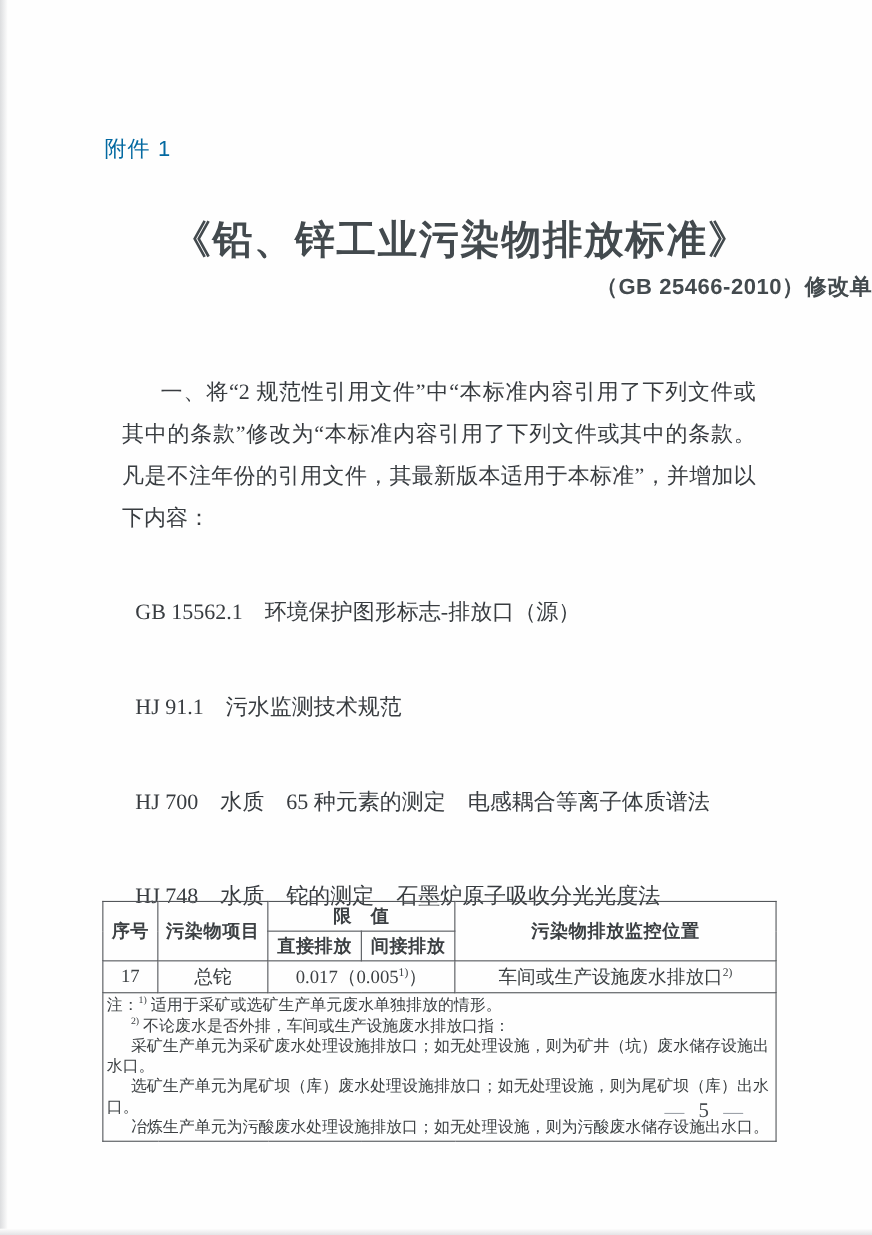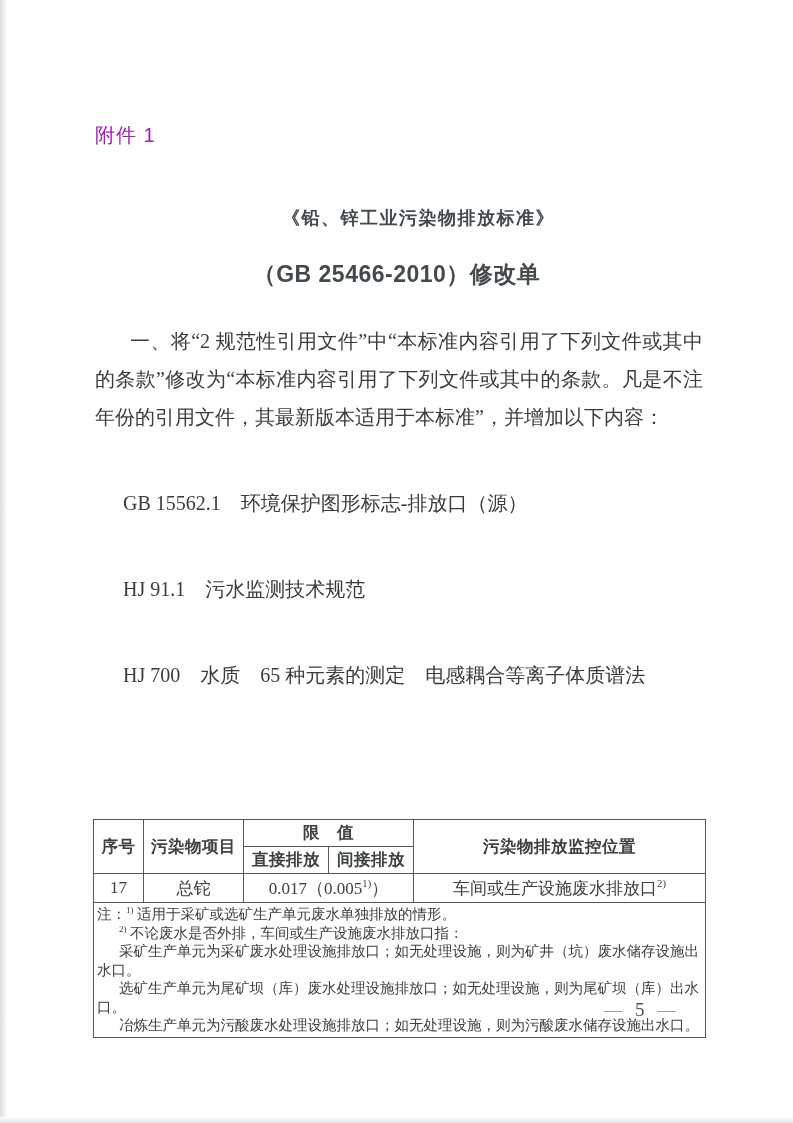--- a/index.html
+++ b/index.html
@@ -18,38 +18,38 @@
     background:linear-gradient(to right,#dcdddf,#fdfdfd);
   }
   .scan-edge-bottom {
     position:absolute; left:0; bottom:0; width:100%; height:6px;
     background:linear-gradient(to top,#e2e3e5,#fdfdfd);
   }
 
   .attachment-label {
     position:absolute; left:95px; top:122px;
     font-family:"Liberation Sans","DejaVu Sans",sans-serif;
-    font-size:20px; color:#a21caf; letter-spacing:1px;
+    font-size:20px; color:#0369a1; letter-spacing:1px;
   }
 
   .title-block {
     position:absolute; top:203px; left:0; width:100%;
     text-align:center;
     font-family:"Liberation Sans","DejaVu Sans",sans-serif;
     font-weight:bold; color:#434a4e;
   }
-  .title-line-1 { font-size:18px; letter-spacing:1.5px; line-height:30px;padding-left:44px; }
-  .title-line-2 { font-size:23px; letter-spacing:0.5px; line-height:30px; margin-top:26px; }
+  .title-line-1 { font-size:36px; letter-spacing:1.5px; line-height:30px;padding-left:44px; }
+  .title-line-2 { font-size:20px; letter-spacing:0.5px; line-height:30px; margin-top:13px;text-align:right; }
 
   .body-text {
     position:absolute; left:95px; top:322px; width:608px;
     font-size:20px; line-height:38px;
     text-align:justify;
   }
-  .body-text p { margin:0; text-indent:35px; }
+  .body-text p { margin:16px; text-indent:35px; }
   .ref-line { padding-left:28px; white-space:nowrap; text-align:left;margin-top:48px; }
 
   table.limits {
     position:absolute; left:93px; top:819px; width:612px;
     border-collapse:collapse; table-layout:fixed;
     color:#3c4043;
   }
   .limits th, .limits td {
     border:1.8px solid #53565a;
     padding:0; text-align:center; vertical-align:middle;
@@ -92,20 +92,21 @@
     <div class="title-line-1">《铅、锌工业污染物排放标准》</div>
     <div class="title-line-2">（GB 25466-2010）修改单</div>
   </div>
 
   <div class="body-text">
     <p>一、将“2 规范性引用文件”中“本标准内容引用了下列文件或其中的条款”修改为“本标准内容引用了下列文件或其中的条款。凡是不注年份的引用文件，其最新版本适用于本标准”，并增加以下内容：</p>
     <div>
       <div class="ref-line">GB 15562.1　环境保护图形标志-排放口（源）</div>
       <div class="ref-line">HJ 91.1　污水监测技术规范</div>
       <div class="ref-line">HJ 700　水质　65 种元素的测定　电感耦合等离子体质谱法</div>
+      <div class="ref-line">HJ 748　水质　铊的测定　石墨炉原子吸收分光光度法</div>
     </div>
   </div>
 
   <table class="limits">
     <colgroup>
       <col style="width:50px">
       <col style="width:100px">
       <col style="width:85px">
       <col style="width:85px">
       <col style="width:292px">

